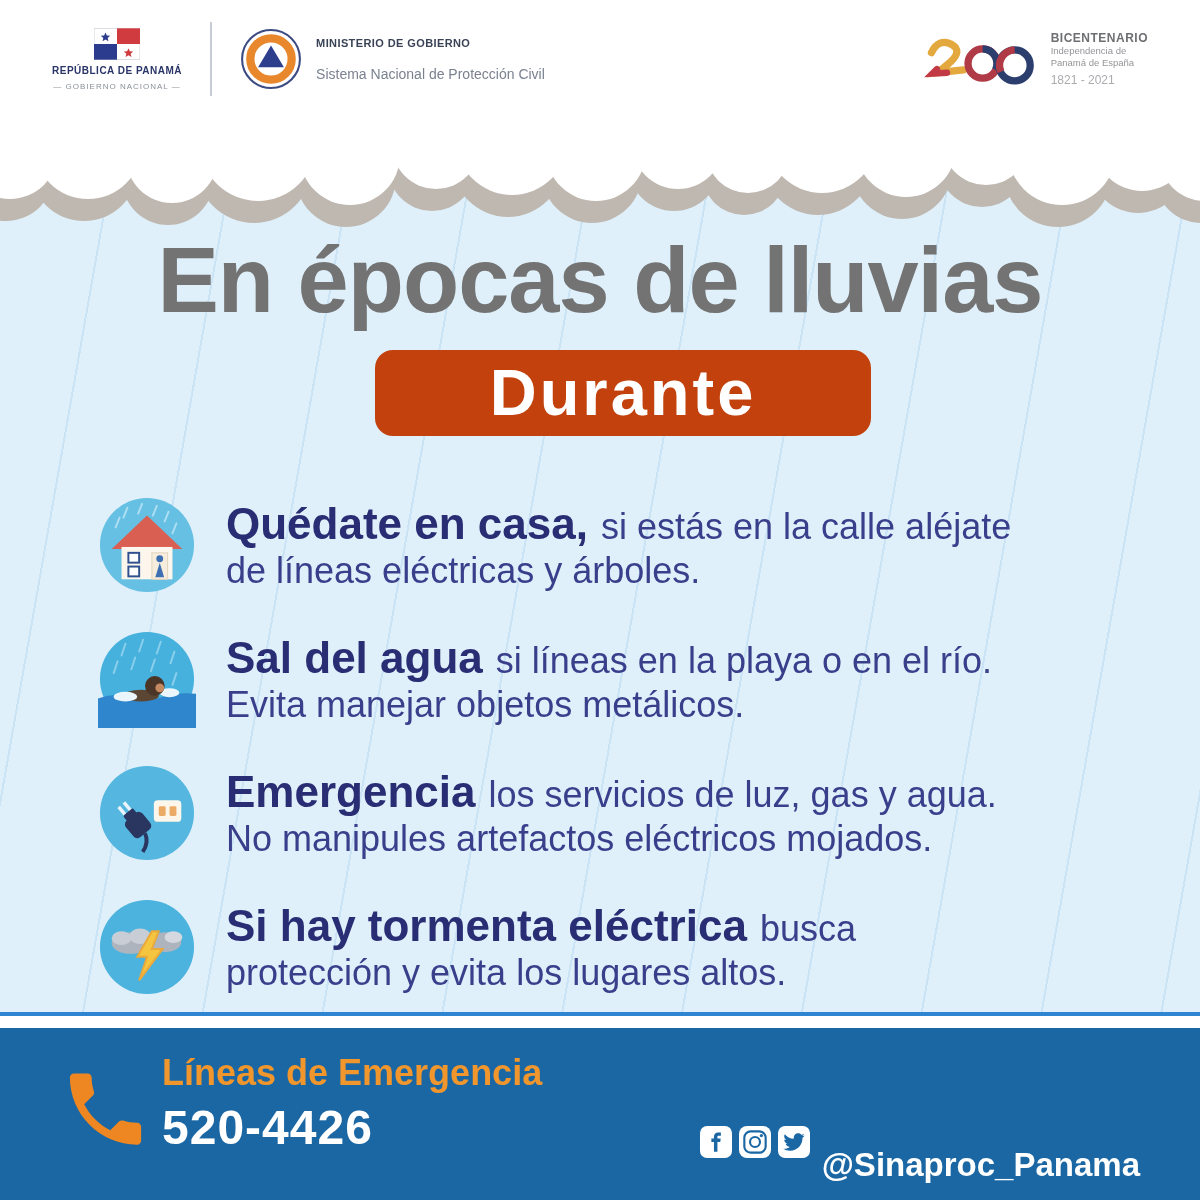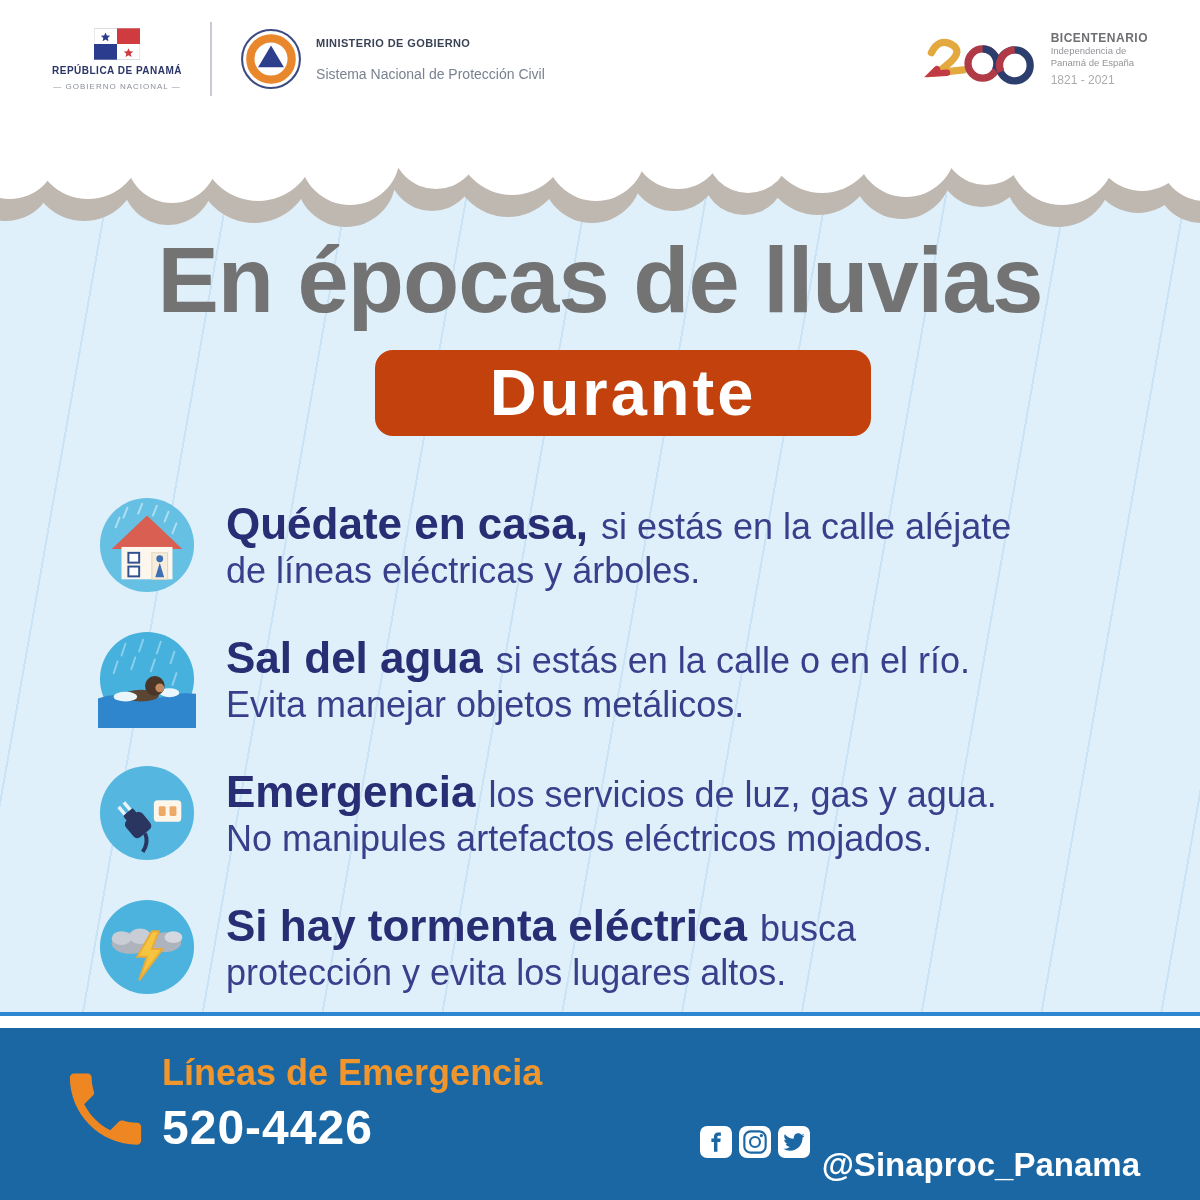--- a/index.html
+++ b/index.html
@@ -217,21 +217,21 @@
               <line x1="80" y1="44" x2="76" y2="56"></line>
           </g>
           <path d="M0,70 Q16,63 32,69 T64,69 T100,65 L100,100 L0,100 Z" fill="#2F86CC"></path>
           <ellipse cx="44" cy="67" rx="18" ry="6" fill="#5A4632"></ellipse>
           <ellipse cx="28" cy="68" rx="12" ry="5" fill="#EAF6FC"></ellipse>
           <ellipse cx="73" cy="64" rx="10" ry="4.5" fill="#EAF6FC"></ellipse>
           <circle cx="58" cy="57" r="10" fill="#4A3526"></circle>
           <circle cx="63" cy="59" r="4.5" fill="#C68A62"></circle>
         </svg>
         <div class="item-text">
-          <span class="lead">Sal del agua</span><span class="cont">si estás en la calle o en el río.</span><br>
+          <span class="lead">Sal del agua</span><span class="cont">si líneas en la playa o en el río.</span><br>
           <span class="line2">Evita manejar objetos metálicos.</span>
         </div>
       </div>
 
       <div class="item">
         <svg class="item-icon" viewBox="0 0 100 100">
           <circle cx="50" cy="50" r="48" fill="#55B7E0"></circle>
           <rect x="57" y="37" width="28" height="22" rx="4" fill="#FDF6EA"></rect>
           <rect x="62" y="43" width="7" height="10" rx="1.5" fill="#EBAA66"></rect>
           <rect x="73" y="43" width="7" height="10" rx="1.5" fill="#EBAA66"></rect>

